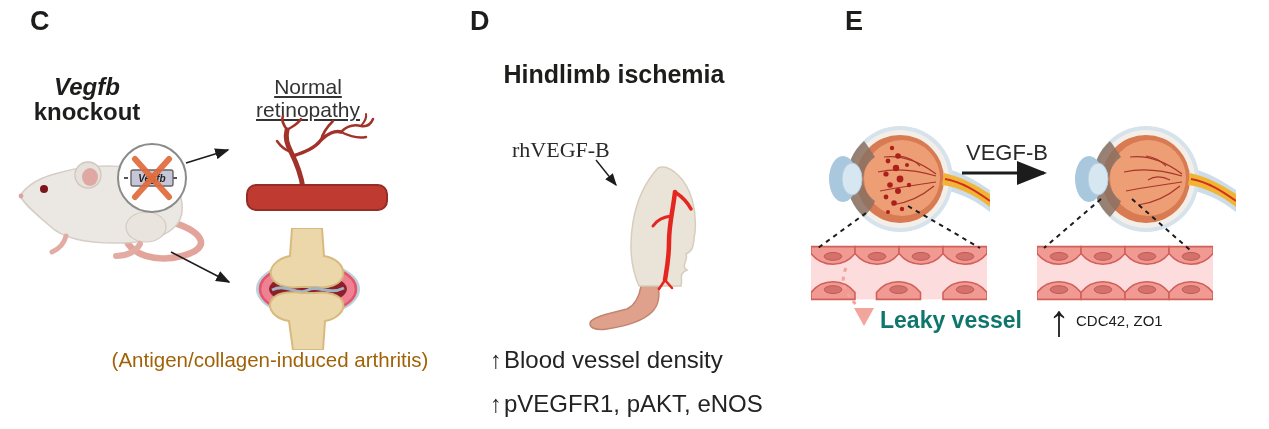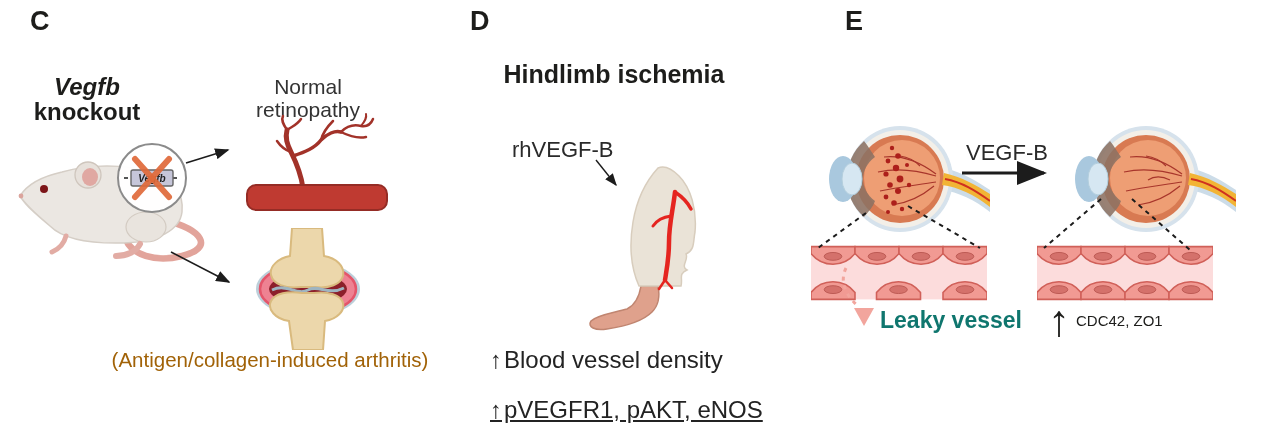--- a/index.html
+++ b/index.html
@@ -5,21 +5,21 @@
   html,body{margin:0;padding:0;background:#fff;}
   .canvas{
     position:relative;width:1269px;height:429px;background:#ffffff;
     font-family:"Liberation Sans","DejaVu Sans",sans-serif;color:#1d1d1b;overflow:hidden;
   }
   .abs{position:absolute;}
   .panel-label{font-size:27px;font-weight:700;line-height:1;}
   .panel-title{font-size:25px;font-weight:700;white-space:nowrap;transform:translateX(-50%);}
   .ko-block{width:180px;text-align:center;font-size:24px;font-weight:700;line-height:1.06;}
   .ko-gene{font-style:italic;}
-  .small-caption{font-size:21px;color:#333;text-align:center;line-height:1.1;transform:translateX(-50%);white-space:nowrap;}
+  .small-caption{font-size:21px;color:#333;text-align:center;line-height:1.1;transform:translateX(-50%);white-space:nowrap;text-decoration:underline;}
   .finding-line{font-size:24px;color:#232323;white-space:nowrap;line-height:1.15;}
   .finding-note{font-size:20.5px;color:#a16207;white-space:nowrap;}
   .red-arrow{color:#e8131b;font-weight:400;font-size:26px;margin-right:3px;}
   .up-arrow{font-weight:400;margin-right:2px;}
   .centered-col{text-align:center;}
   .treatment-label{font-size:22px;color:#2a2a2a;white-space:nowrap;}
   .leaky-label{font-size:23px;font-weight:700;color:#0f766e;white-space:nowrap;}
   .e-finding{display:flex;align-items:center;}
   .e-finding .tall-arrow{font-size:44px;line-height:.72;font-weight:400;margin-right:6px;color:#1d1d1b;}
   .e-finding .lines{font-size:15px;line-height:1.08;color:#1d1d1b;white-space:nowrap;}
@@ -85,39 +85,39 @@
     <path d="M20,62 C35,55 45,68 56,62 C66,56 76,68 92,60" fill="none" stroke="#9fb4c0" stroke-width="3"></path>
     <path d="M37,93 C23,91 15,81 19,73 C23,65 36,63 50,65 L62,65 C76,63 89,67 91,75 C93,83 85,91 73,93 L71,122 L41,122 Z" fill="#ecd7ab" stroke="#d9ba7e" stroke-width="2"></path>
   </svg>
 
   <div class="abs centered-col" style="left:50px;top:348px;width:440px;">
     <div class="finding-note">(Antigen/collagen-induced arthritis)</div>
   </div>
 
   <div class="abs panel-label" style="left:470px;top:8px;">D</div>
   <div class="abs panel-title" style="left:614px;top:60px;">Hindlimb ischemia</div>
-  <div class="abs treatment-label" style="left:512px;top:137px;">rhVEGF-B</div>
+  <div class="abs treatment-label" style="left:512px;top:137px;font-family:Liberation Serif, serif;">rhVEGF-B</div>
 
   <svg class="abs" style="left:583px;top:162px;" width="160" height="175" viewBox="0 0 160 175">
     <path d="M58,124 C56,136 52,143 44,147 C30,151 14,153 8,159 C4,165 12,169 24,167 C44,164 61,158 69,150 C75,144 77,134 75,124 Z" fill="#dfa18c" stroke="#c08570" stroke-width="1.5"></path>
     <path d="M75,6 C64,18 54,36 50,60 C46,84 48,106 56,124 L98,124 C100,116 95,112 104,108 C97,104 106,98 103,92 C112,88 110,80 112,70 C114,48 108,26 96,14 C90,8 82,3 75,6 Z" fill="#eae3d7" stroke="#d8cdbd" stroke-width="1.5"></path>
     <g fill="none" stroke="#e52520" stroke-linecap="round">
       <path d="M92,30 C90,48 86,62 86,80 C86,96 84,106 82,118" stroke-width="4.5"></path>
       <path d="M92,30 C98,34 104,39 108,47" stroke-width="3.5"></path>
       <path d="M88,54 C80,55 74,58 70,64" stroke-width="3"></path>
       <path d="M82,118 l-6,9" stroke-width="2.5"></path>
       <path d="M82,118 l7,8" stroke-width="2.5"></path>
     </g>
   </svg>
 
   <div class="abs" style="left:490px;top:346px;">
     <div class="finding-line">
       <span class="up-arrow">↑</span><span>Blood vessel density</span>
     </div>
-    <div class="finding-line" style="margin-top:22px;text-decoration:underline;">
+    <div class="finding-line" style="margin-top:16px;">
       <span class="up-arrow">↑</span><span>pVEGFR1, pAKT, eNOS</span>
     </div>
   </div>
 
   <div class="abs panel-label" style="left:845px;top:8px;">E</div>
   <div class="abs treatment-label" style="left:966px;top:140px;">VEGF-B</div>
 
   <svg class="abs" style="left:828px;top:124px;" width="162" height="112" viewBox="0 0 162 112">
     <path d="M116,44 C134,48 150,58 162,66 L162,88 C147,76 130,68 114,66 Z" fill="#ccdce8"></path>
     <circle cx="72" cy="55" r="53" fill="#d6e2ec"></circle>

